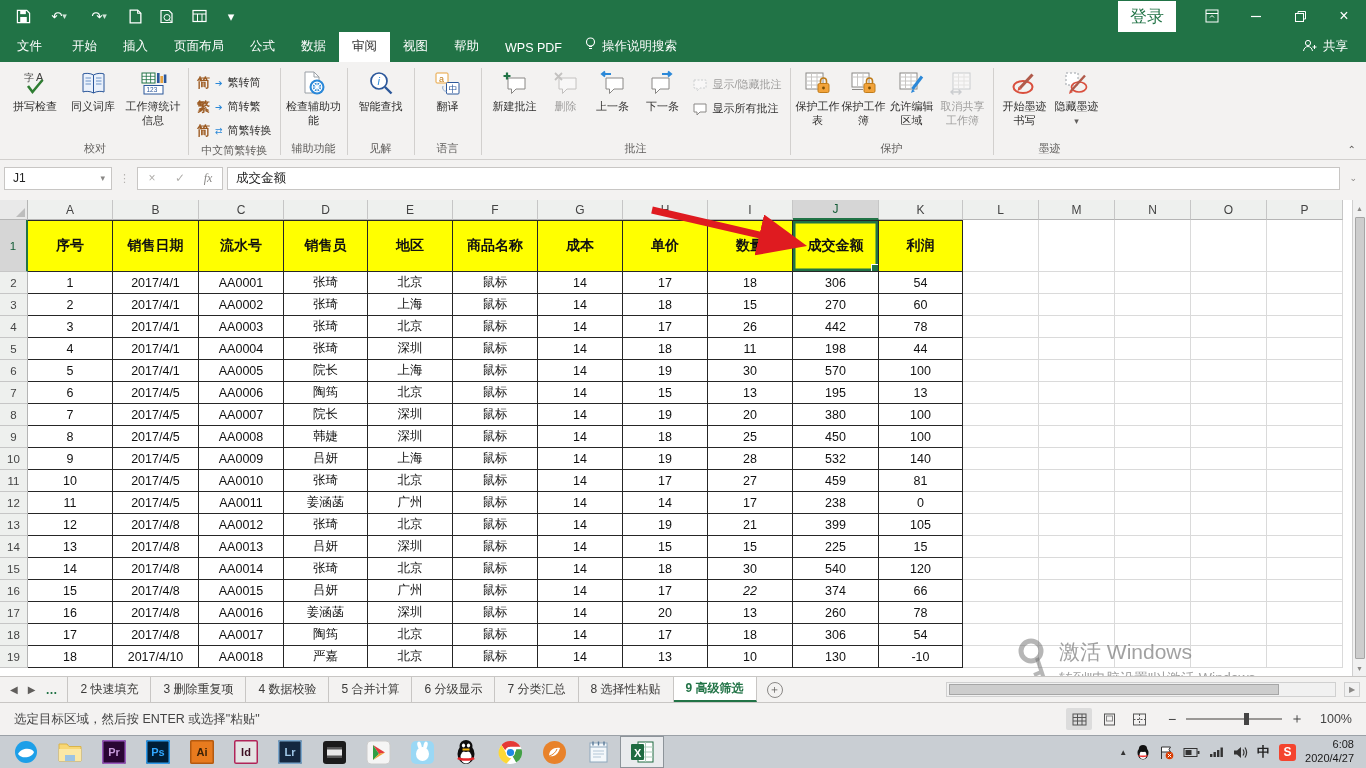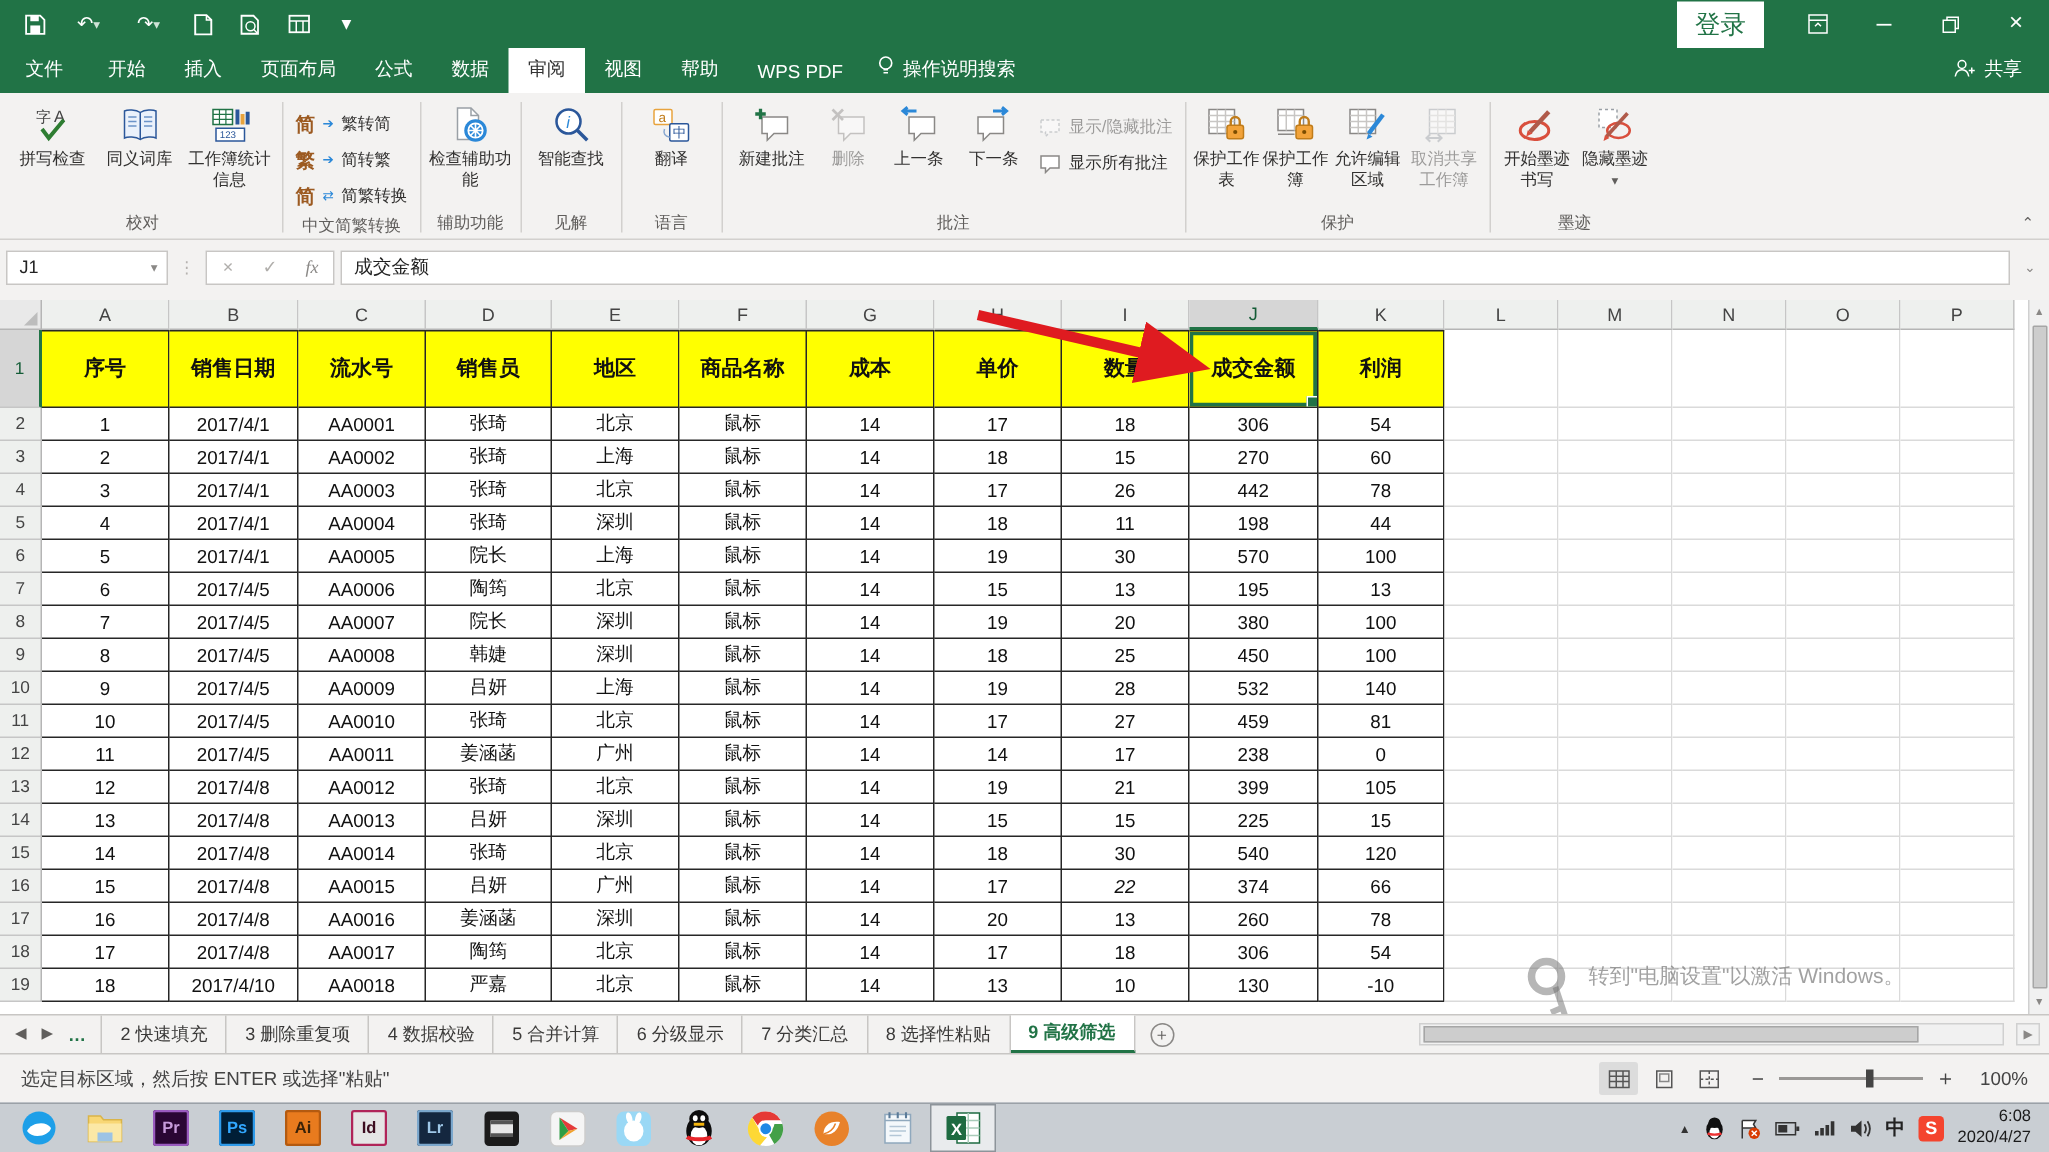--- a/index.html
+++ b/index.html
@@ -846,20 +846,21 @@
       </defs>
     <line x1="652" y1="10" x2="790" y2="42" stroke="#df1b20" stroke-width="7" marker-end="url(#ah)"></line>
   </svg>
 
   <div class="watermark">
     <svg width="34" height="50" viewBox="0 0 34 50">
         <circle cx="16" cy="13" r="10" fill="none" stroke="rgba(110,110,110,.5)" stroke-width="5"></circle>
         <path d="M22 20L30 44M26 34l-7 3M29 41l-6 3" stroke="rgba(110,110,110,.5)" stroke-width="4" fill="none"></path>
       </svg>
     <div class="wm-lines">
+      <div class="l1">激活 Windows</div>
       <div class="l2">转到"电脑设置"以激活 Windows。</div>
     </div>
   </div>
 
   <div class="vscroll">
     <div class="vsbtn">▲</div>
     <div class="vthumb"></div>
     <div class="vsbtn">▼</div>
   </div>
 </div>

